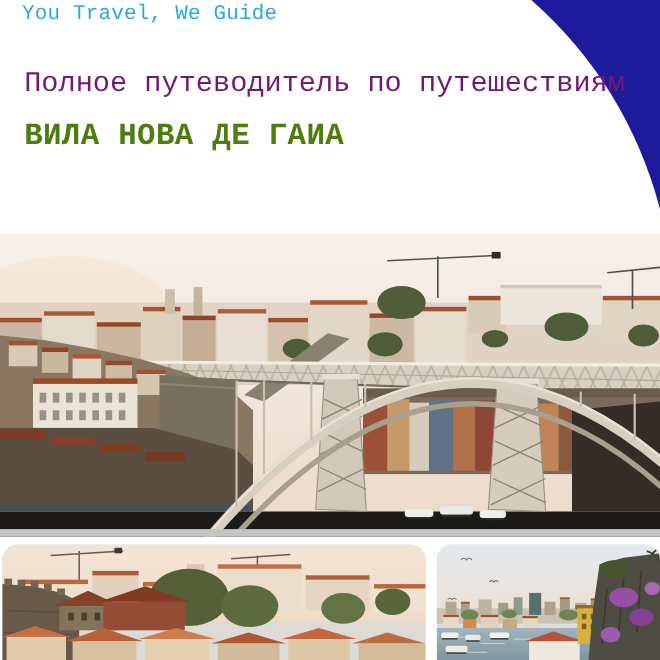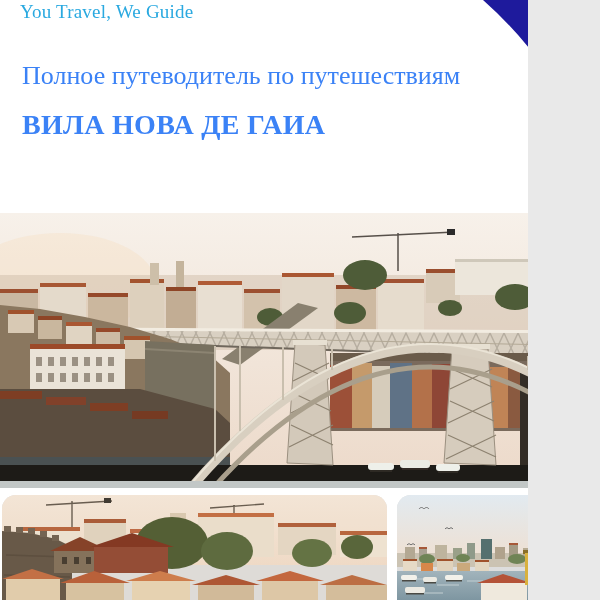--- a/index.html
+++ b/index.html
@@ -1,31 +1,31 @@
 <!DOCTYPE html>
 <html><head>
 <meta charset="utf-8">
 <style>
   html,body{margin:0;padding:0;background:#e9e9e9;}
   .page{
-    position:relative;width:528px;height:600px;background:#ffffff;
-    overflow:hidden;font-family:Liberation Serif, serif;
+    position:relative;width:600px;height:600px;background:#ffffff;
+    overflow:hidden;font-family:Liberation Mono, monospace;
   }
   .corner{position:absolute;top:0;left:0;width:600px;height:200px;pointer-events:none;}
   .tagline{
     position:absolute;left:20px;top:1px;font-size:19px;line-height:22px;
     color:#2aa9e0;letter-spacing:0.2px;white-space:nowrap;
   }
   .subtitle{
     position:absolute;left:22px;top:62px;font-size:26px;line-height:28px;
-    color:#3b82f6;white-space:nowrap;
+    color:#701a75;white-space:nowrap;
   }
   .title{
     position:absolute;left:22px;top:110px;font-size:28px;line-height:30px;
-    font-weight:700;color:#3b82f6;letter-spacing:0.3px;white-space:nowrap;
+    font-weight:700;color:#4d7c0f;letter-spacing:0.3px;white-space:nowrap;
   }
   .photo{position:absolute;overflow:hidden;background:#ddd;}
   .photo svg{display:block;width:100%;height:100%;}
   .photo-main{left:0;top:213px;width:600px;height:275px;}
   .photo-left{left:2px;top:495px;width:385px;height:105px;border-radius:14px 14px 0 0;}
   .photo-right{left:397px;top:495px;width:203px;height:105px;border-radius:14px 14px 0 0;}
 </style>
 </head>
 <body>
 

